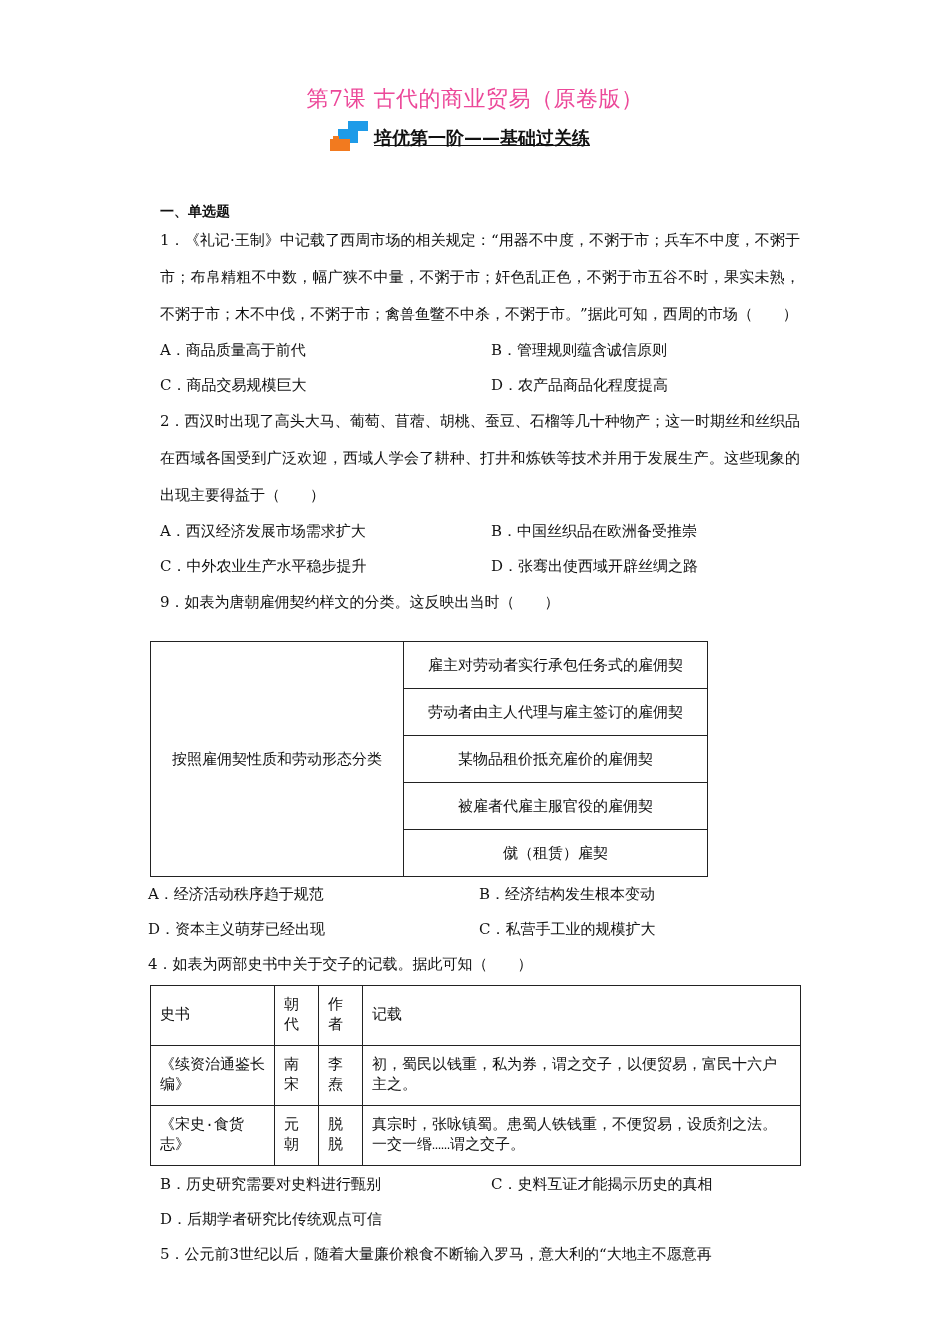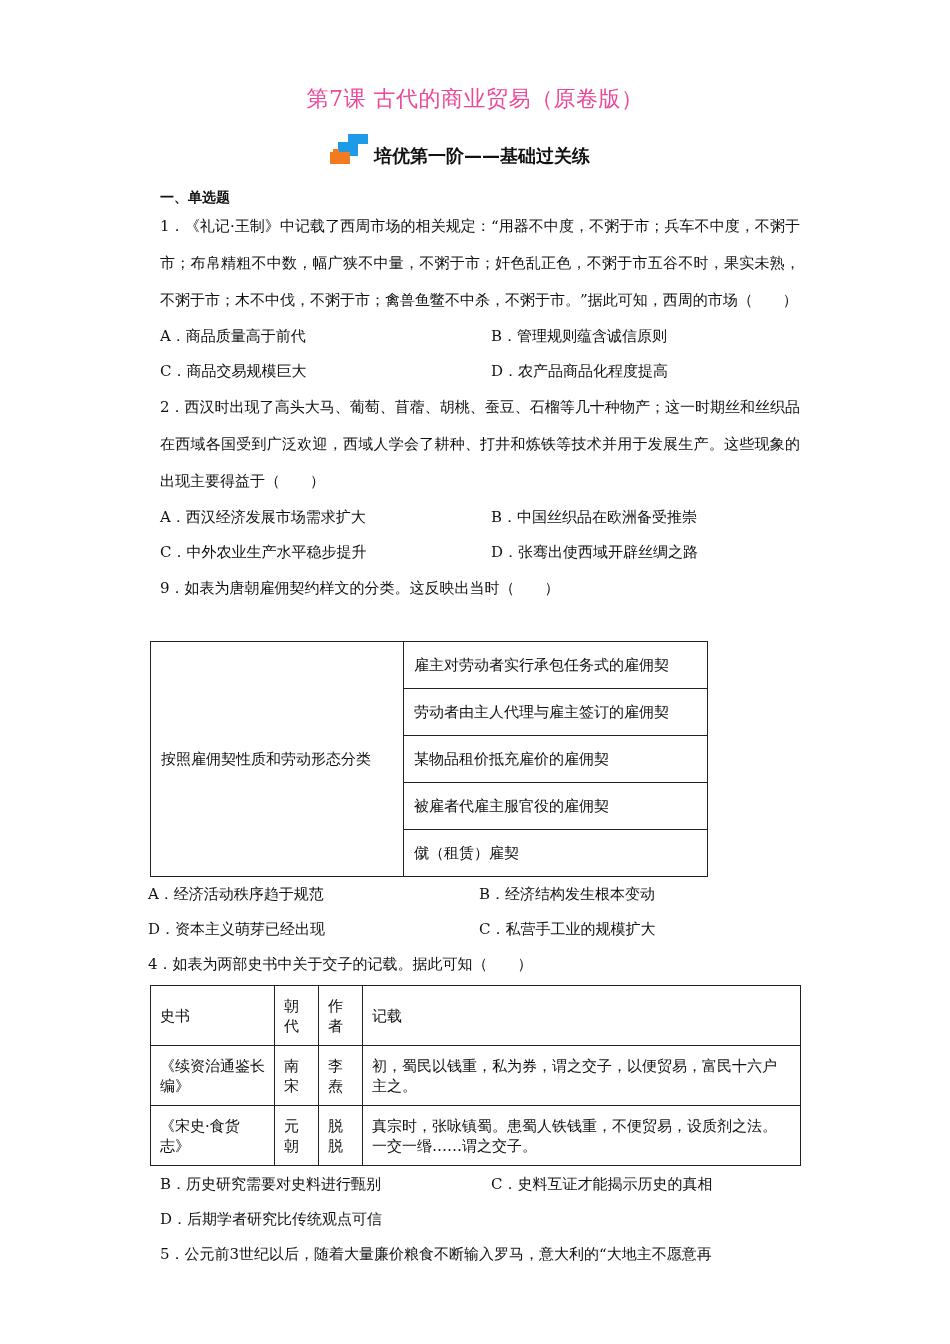--- a/index.html
+++ b/index.html
@@ -1,39 +1,39 @@
 <!DOCTYPE html>
 <html><head>
 <meta charset="utf-8">
 <style>
   html, body { margin: 0; padding: 0; background: #ffffff; }
   body { width: 950px; height: 1344px; position: relative; overflow: hidden;
          font-family: "DejaVu Serif", "Liberation Serif", serif; color: #111; }
   .page-title { position: absolute; top: 84px; left: 0; width: 950px; text-align: center;
                 font-size: 22px; letter-spacing: 0.5px; color: #ec4899; }
-  .subtitle { position: absolute; top: 132px; left: 328px; height: 36px; display: flex; align-items: flex-end; }
+  .subtitle { position: absolute; top: 120px; left: 328px; height: 36px; display: flex; align-items: center; text-decoration: underline; }
   .logo { position: relative; width: 44px; height: 34px; margin-right: 2px; }
   .logo .b1 { position: absolute; left: 20px; top: 0; width: 20px; height: 10px; background: #1e9be8; }
   .logo .b2 { position: absolute; left: 10px; top: 8px; width: 20px; height: 14px; background: #1e9be8; }
   .logo .o1 { position: absolute; left: 2px; top: 18px; width: 20px; height: 12px; background: #f27a1f; }
   .logo .o2 { position: absolute; left: 5px; top: 15px; width: 6px; height: 4px; background: #f27a1f; }
   .subtitle-text { font-family: "DejaVu Sans", sans-serif; font-weight: bold; font-size: 18px; color: #111; }
   .content { position: absolute; left: 160px; top: 186px; width: 640px; font-size: 15px; }
-  .section { font-family: "DejaVu Sans", sans-serif; font-weight: bold; font-size: 14px; height: 22px; line-height: 22px; }
+  .section { font-family: "DejaVu Sans", sans-serif; font-weight: bold; font-size: 14px; height: 22px; line-height: 22px; margin-top: 14px; }
   .q { line-height: 37px; text-align: justify; }
   .opts { display: grid; grid-template-columns: 331px 309px; }
   .opt { height: 35px; line-height: 35px; white-space: nowrap; }
   table { border-collapse: collapse; }
   .t1 { position: absolute; left: 150px; top: 641px; width: 558px; border: 1.5px solid #222; }
-  .t1 td { border: 1.5px solid #222; font-size: 15px; padding: 0 10px; }
+  .t1 td { border: 1.5px solid #222; font-size: 15px; padding: 0 10px; text-align: center; }
   .t1 td.left { width: 232px; vertical-align: middle; line-height: 18px; font-family: Liberation Serif, serif; }
   .t1 td.right { height: 46px; }
   .t2 { position: absolute; left: 150px; top: 985px; width: 651px; border: 1.5px solid #222; }
   .t2 td { border: 1.5px solid #222; font-size: 15px; padding: 4px 9px; line-height: 20px; vertical-align: middle; }
-  .t2 tr { height: 60px; }
+  .t2 tr { height: 60px; font-family: Liberation Mono, monospace; }
   .after-t1 { position: absolute; left: 148px; top: 877px; width: 640px; font-size: 15px; }
   .after-t2 { position: absolute; left: 160px; top: 1167px; width: 640px; font-size: 15px; }
 </style>
 </head>
 <body>
 
 <div class="page-title">第7课  古代的商业贸易（原卷版）</div>
 
 <div class="subtitle">
   <div class="logo">

